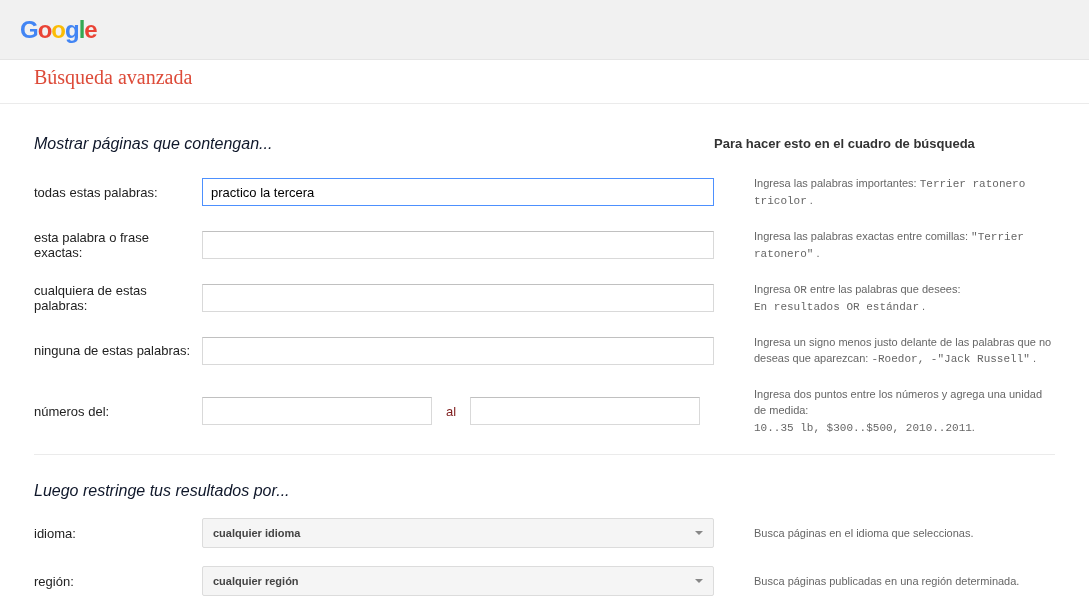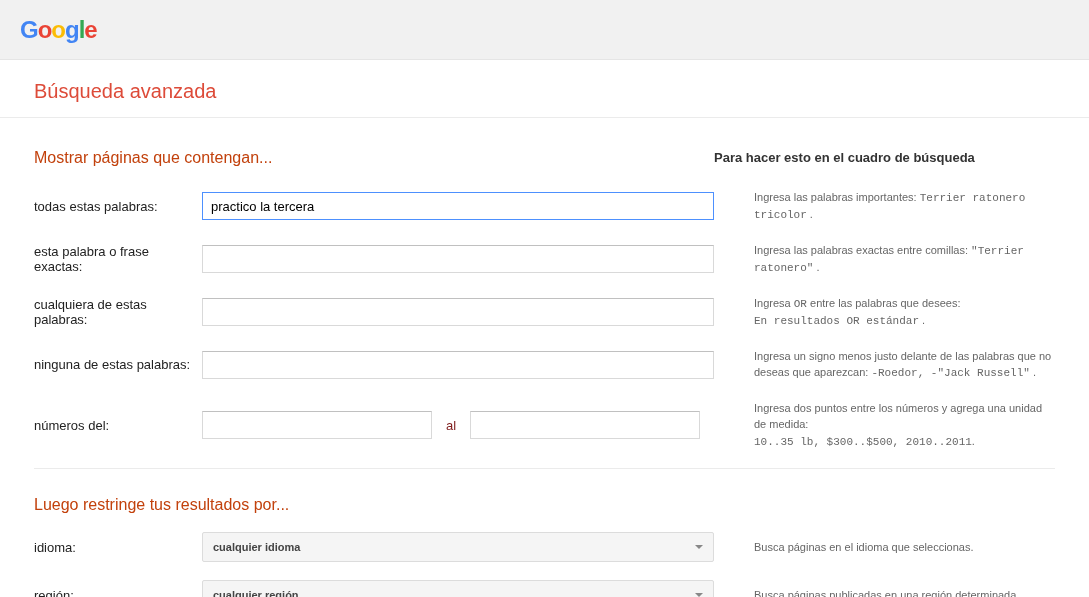--- a/index.html
+++ b/index.html
@@ -20,38 +20,40 @@
     letter-spacing: -1px;
   }
   .logo span:nth-child(1){color:#4285F4}
   .logo span:nth-child(2){color:#EA4335}
   .logo span:nth-child(3){color:#FBBC05}
   .logo span:nth-child(4){color:#4285F4}
   .logo span:nth-child(5){color:#34A853}
   .logo span:nth-child(6){color:#EA4335}
 
   .page-title-wrap {
-    padding: 20px 34px 14px;
+    padding: 6px 34px 14px;
     border-bottom: 1px solid #ebebeb;
+    font-family: Liberation Serif, serif;
   }
   .page-title {
     color: #dd4b39;
     font-size: 20px;
     font-weight: normal;
   }
 
   .content { padding: 30px 34px 10px; }
 
   .section-row { display: flex; align-items: flex-start; margin-bottom: 20px; }
   .section-heading {
     width: 680px;
-    color: #c2410c;
+    color: #0f172a;
     font-size: 16px;
     font-weight: normal;
     line-height: 1.3;
+    font-style: italic;
   }
   .help-heading {
     color: #333;
     font-size: 13px;
     font-weight: bold;
     padding-top: 2px;
   }
 
   .field-row {
     display: flex;

